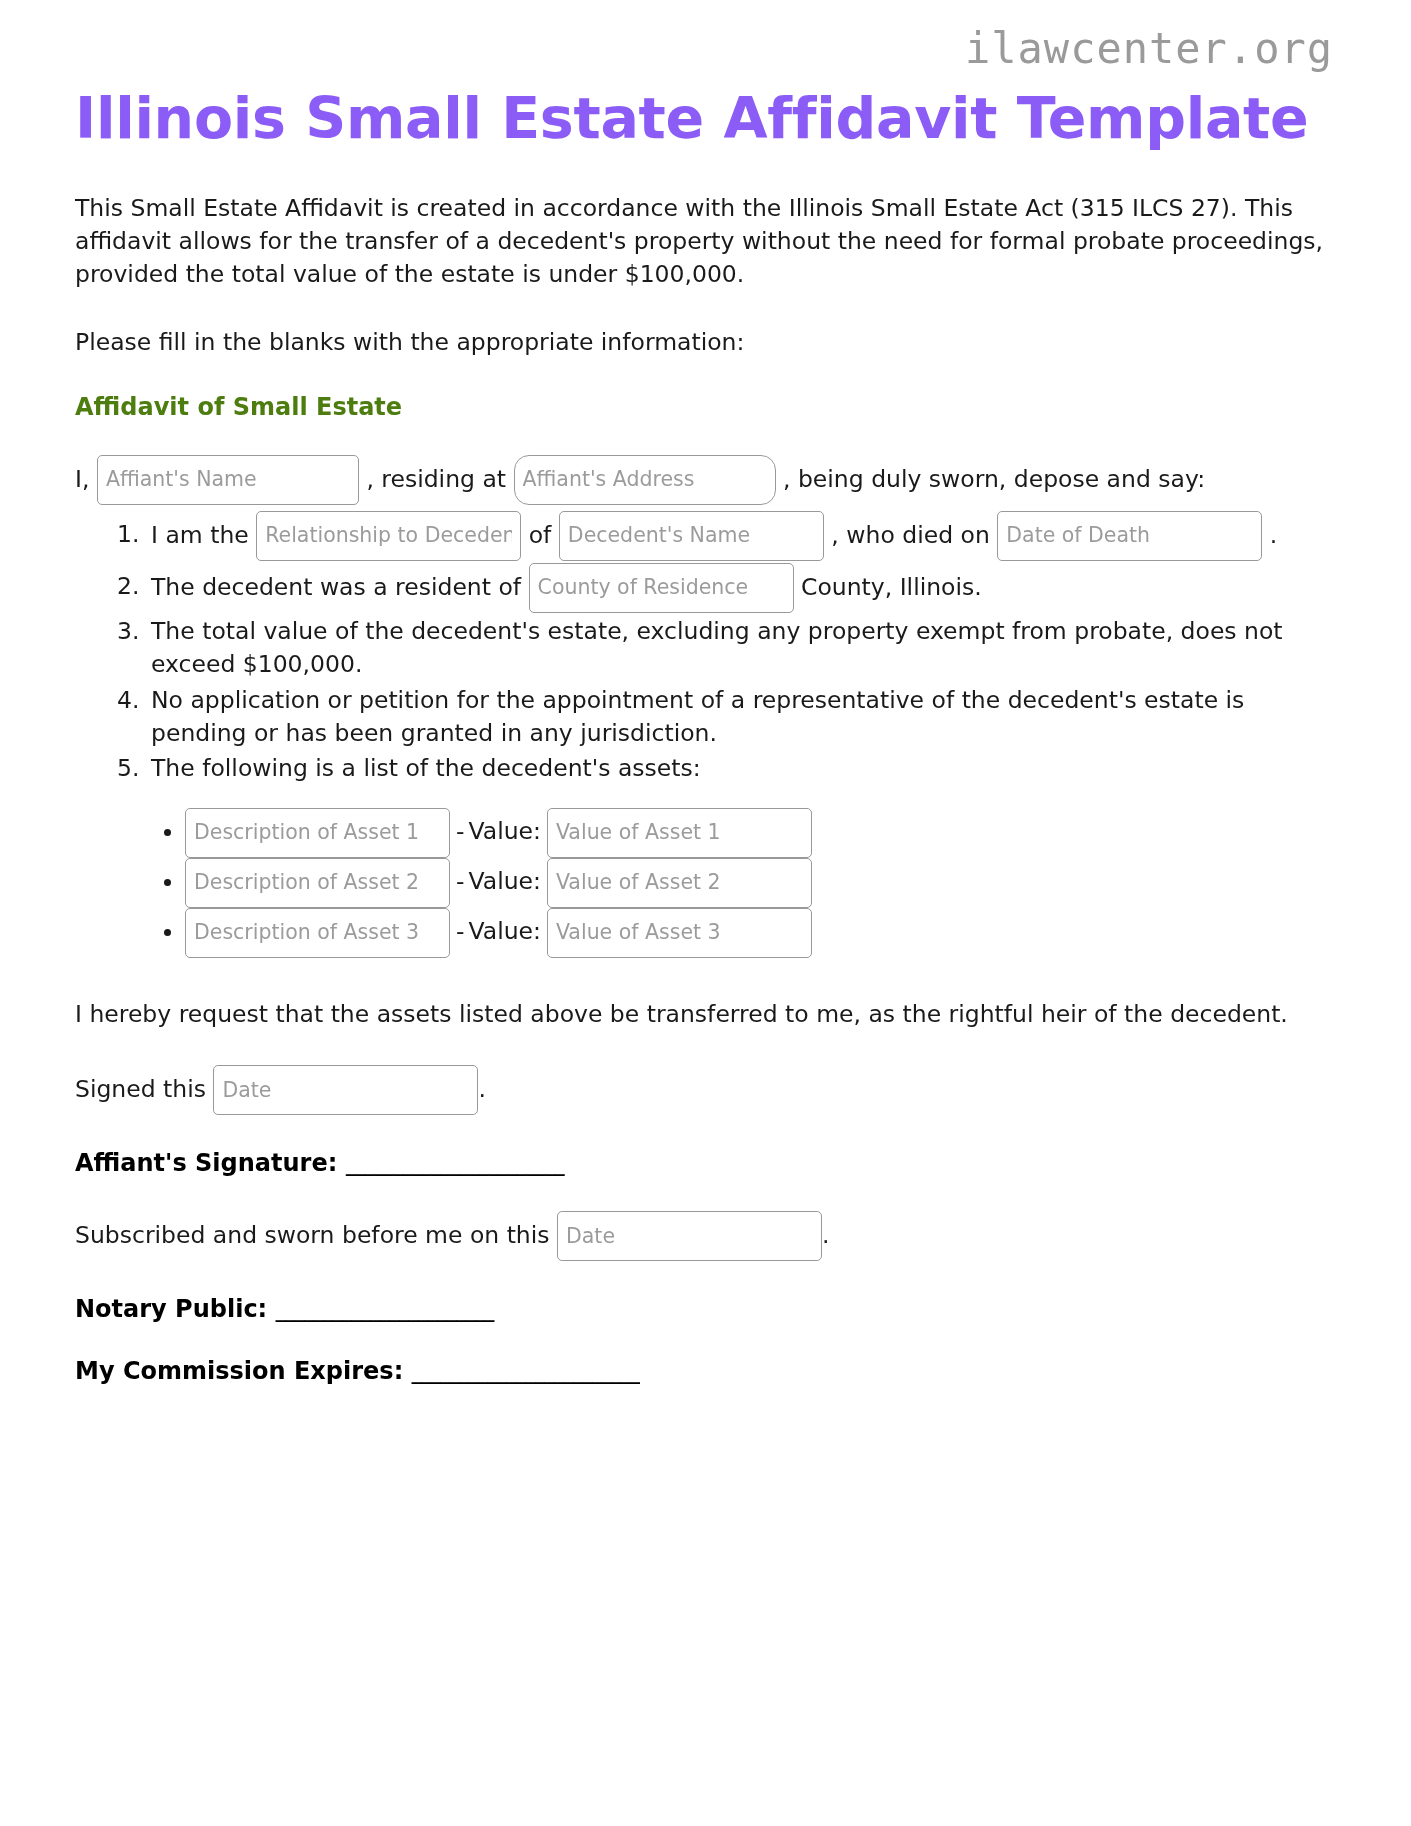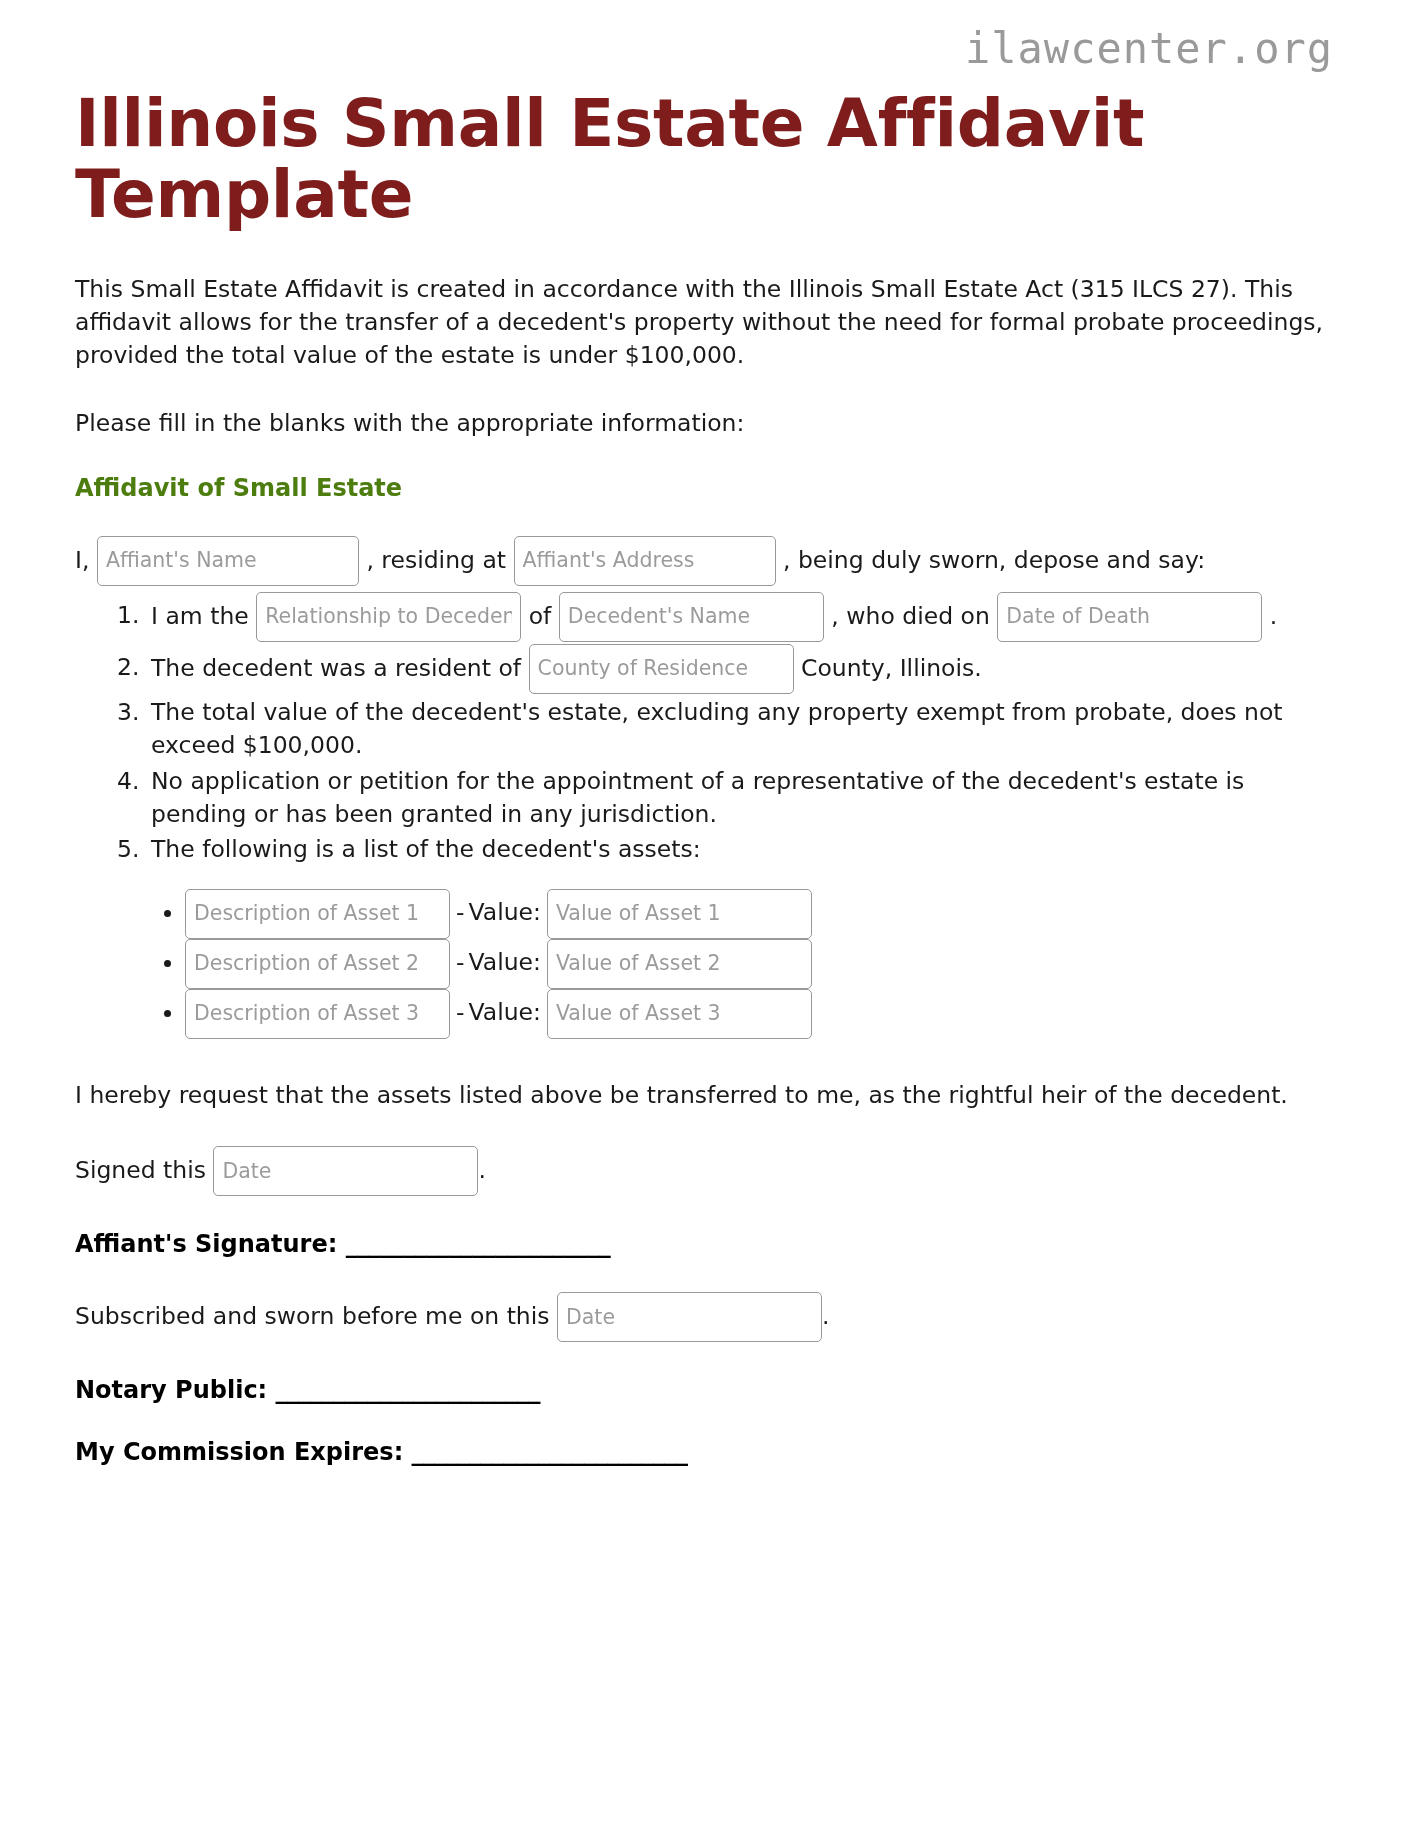--- a/index.html
+++ b/index.html
@@ -34,25 +34,25 @@
     letter-spacing: 1px;
     color: #9a9a9a;
     line-height: 1;
     white-space: nowrap;
   }
 
   
   .doc-title {
     margin: 0;
     padding-top: 88px;
-    font-size: 66px;
+    font-size: 57px;
     font-weight: bold;
     letter-spacing: -0.3px;
     line-height: 1.08;
-    color: #7f1d1d;
+    color: #8b5cf6;
   }
 
   
   p.body-text {
     font-size: 23.5px;
     line-height: 1.42;
     margin: 0;
     color: #1a1a1a;
   }
 
@@ -82,21 +82,21 @@
     height: 50px;
     outline: none;
     line-height: 1;
   }
   .fld::placeholder {
     color: #9b9b9b;
     opacity: 1;
   }
 
   .w-name    { width: 262px; }
-  .w-address { width: 262px; }
+  .w-address { width: 262px; border-radius: 15px; }
   .w-rel     { width: 265px; }
   .w-dec     { width: 265px; }
   .w-dod     { width: 265px; }
   .w-county  { width: 265px; }
   .w-asset   { width: 265px; }
   .w-value   { width: 265px; }
   .w-date1   { width: 265px; }
   .w-date2   { width: 265px; }
 
   
@@ -146,21 +146,21 @@
   .sig-line {
     font-size: 24px;
     font-weight: bold;
     color: #000;
     white-space: nowrap;
   }
   .sig-rule {
     display: inline-block;
     font-weight: bold;
     letter-spacing: -0.5px;
-    font-size: 24px;
+    font-size: 20px;
     color: #000;
   }
 
   .nowrap { white-space: nowrap; }
 </style>
 </head>
 <body>
 
 <div class="page">
 

